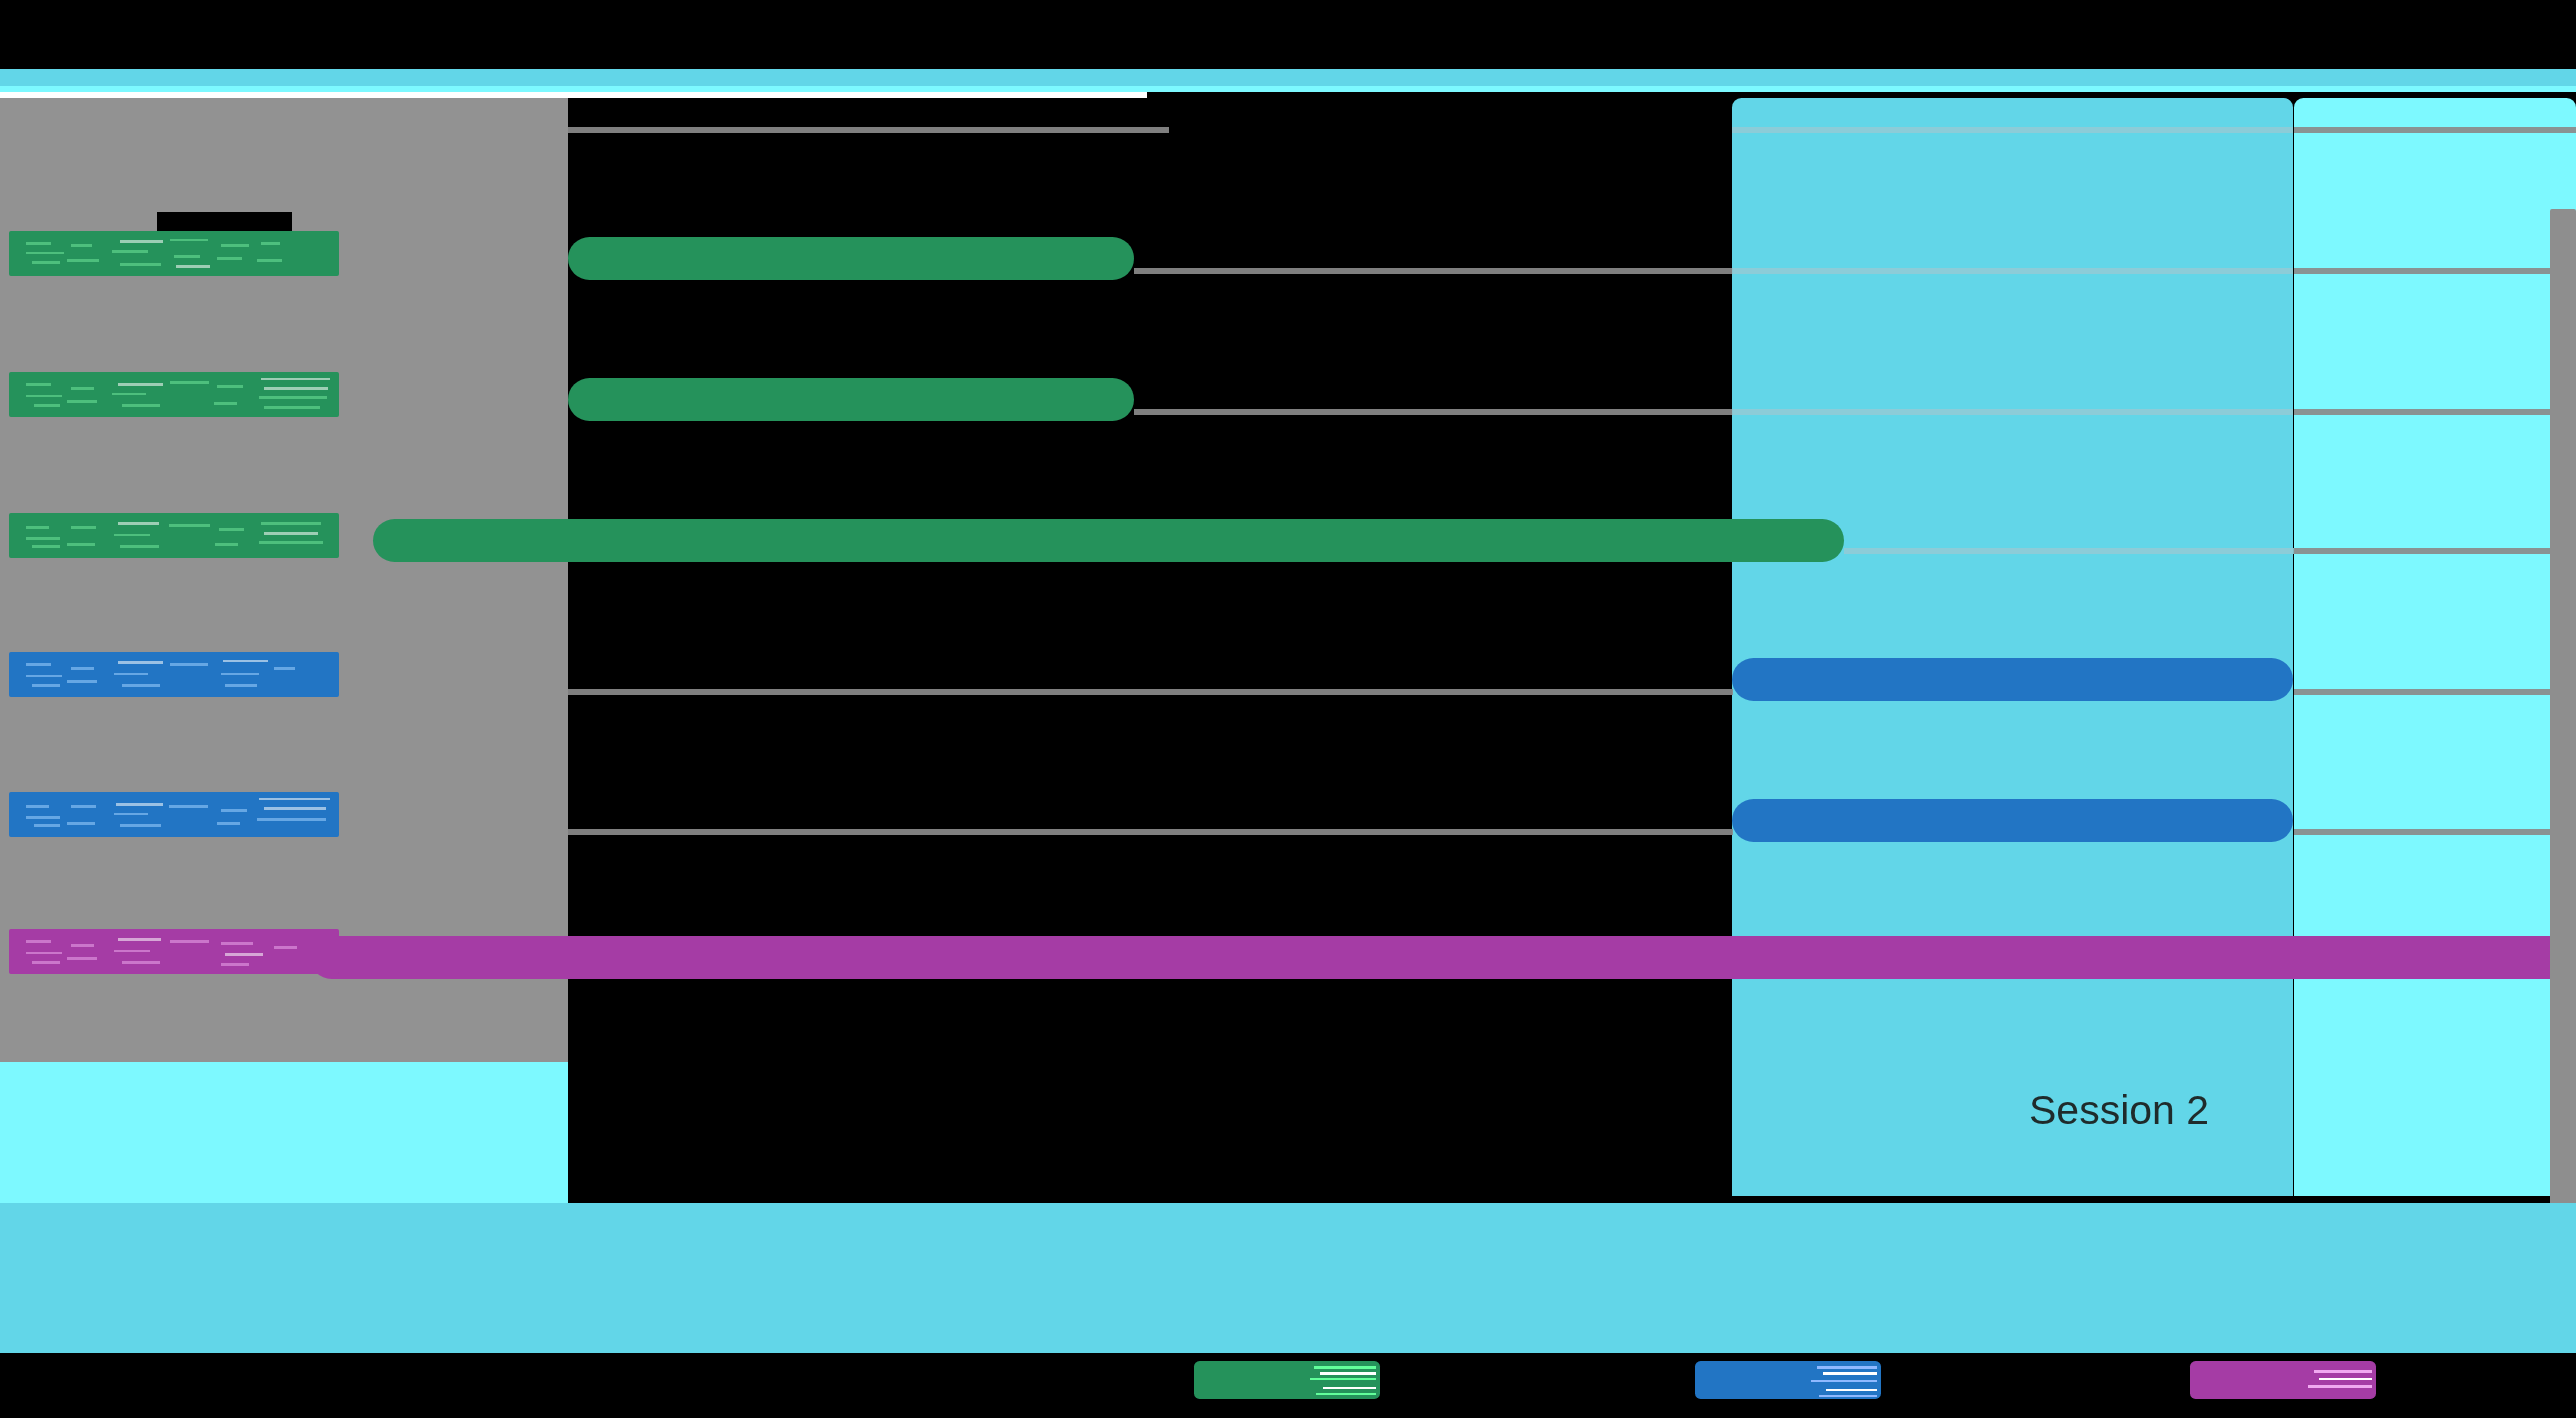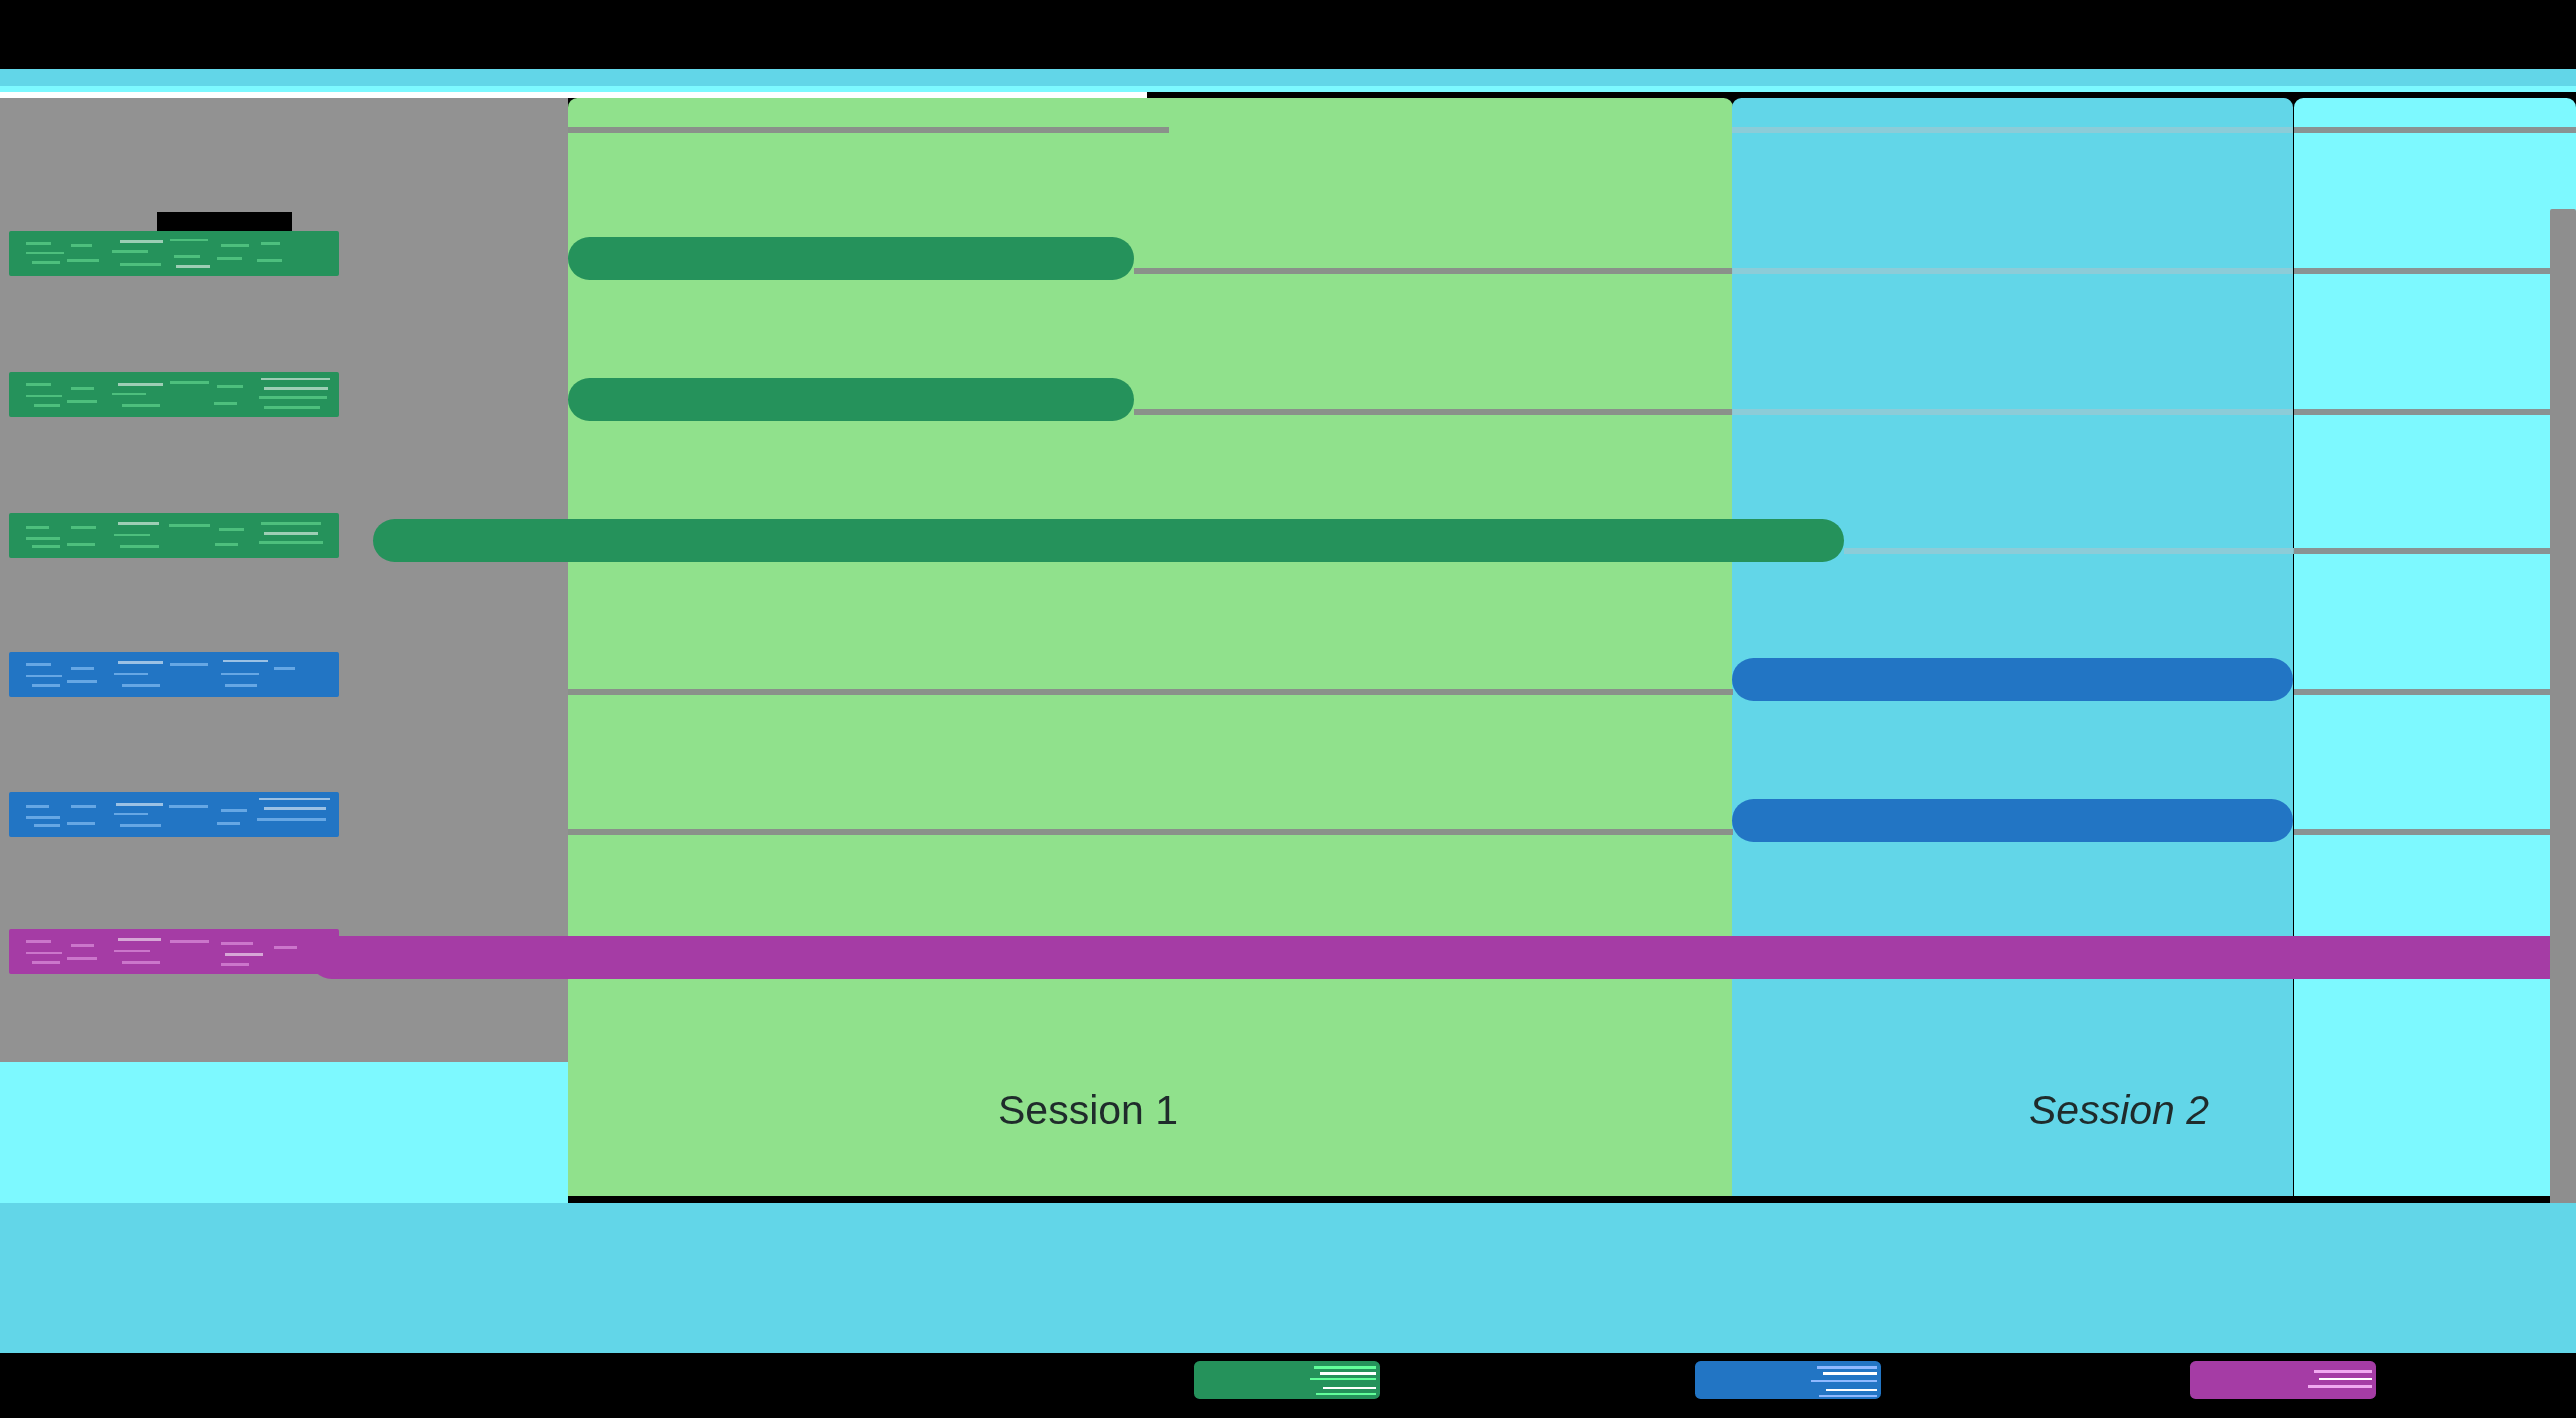--- a/index.html
+++ b/index.html
@@ -17,21 +17,21 @@
 
   
   .gray-panel{position:absolute;left:0;top:0;width:549px;height:964px;background:#929292;}
   .gray-panel-b{position:absolute;left:549px;top:0;width:19px;height:964px;background:#929292;}
 
   
   .band{position:absolute;top:0;height:1098px;border-radius:9.4px 9.4px 0 0;}
   .band-label{position:absolute;bottom:62px;font-size:41px;color:#1f2b2b;font-family:"Liberation Sans",sans-serif;white-space:nowrap;}
 
   #band1{left:568px;width:1165px;background:#90E18C;}
-  #band2{left:1732px;width:561px;background:#62D6E8;font-style:italic;}
+  #band2{left:1732px;width:561px;background:#62D6E8;}
   #band3{left:2294px;width:282px;background:#7DF9FF;}
 
   
   .footer-cyan{position:absolute;left:0;top:964px;width:568px;height:239px;background:#7DF9FF;}
 
   
   .gridline{position:absolute;left:568px;height:5.6px;background:#8a8a8a;opacity:.92;}
   .gridline.seg2{background:#8FCBD6;}
   .gridline.seg3{background:#8a8a8a;}
 
@@ -75,23 +75,20 @@
 <body>
 
 <div id="root">
 
   <div class="top-strip"></div>
   <div class="top-strip-2"></div>
   <div class="top-white"></div>
 
   <div class="plot">
 
-    <div class="band" id="band1">
-      <span class="band-label" style="left:430px;">Session 1</span>
-    </div>
     <div class="band" id="band2">
       <span class="band-label" style="left:297px;">Session 2</span>
     </div>
     <div class="band" id="band3"></div>
 
     <div class="gray-panel"></div>
     <div class="gray-panel-b"></div>
     <div class="footer-cyan"></div>
 
     <div class="title-block"></div>

